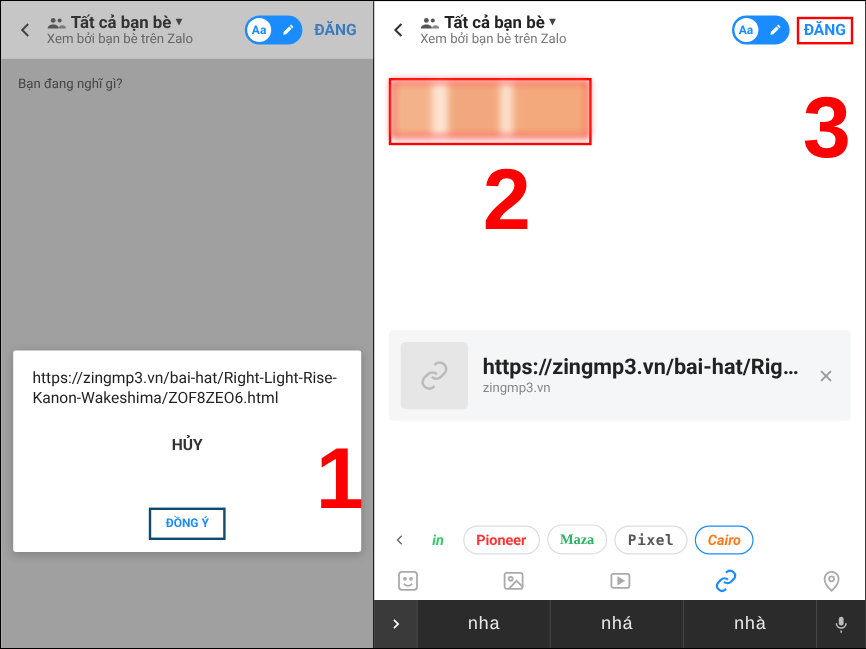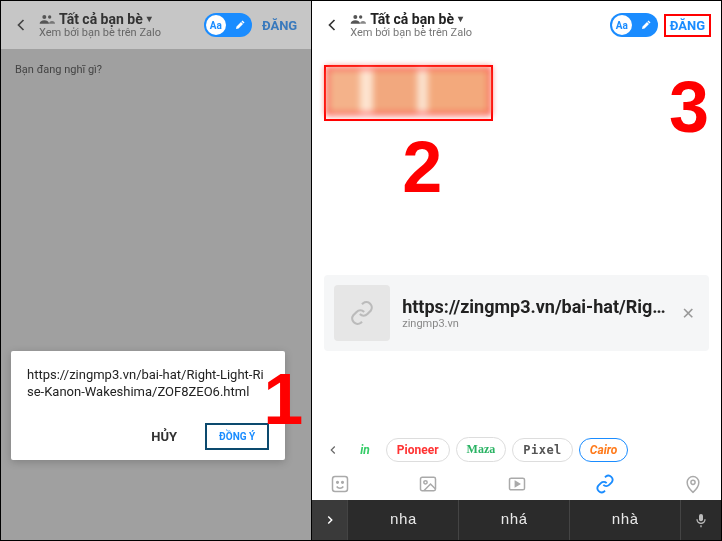--- a/index.html
+++ b/index.html
@@ -51,26 +51,26 @@
 .post-btn { font-size: 13px; font-weight: 700; color: #1a8cff; padding: 2px 4px; }
 .panel-left .post-btn { color: #3a7abd; }
 .panel-right .post-btn { border: 2px solid #ff0000; }
 
 
 .left-content { padding: 14px; }
 .placeholder { color: #444; font-size: 11px; }
 
 
 .dialog {
-  position: absolute; left: 10px; right: 26px; bottom: 80px;
+  position: absolute; left: 10px; right: 10px; bottom: 80px;
   background: #fff; border-radius: 2px; padding: 16px 16px 10px;
   box-shadow: 0 2px 8px rgba(0,0,0,0.2);
 }
 .dialog-text { font-size: 13px; color: #222; line-height: 1.3; word-break: break-all; }
-.dialog-actions { display: flex; justify-content: flex-end; gap: 28px; margin-top: 22px; align-items: center; }
+.dialog-actions { display: flex; justify-content: flex-end; gap: 44px; margin-top: 22px; align-items: center; flex-direction: column; }
 .dialog-cancel { font-size: 13px; font-weight: 700; color: #333; }
 .dialog-confirm { font-size: 10px; font-weight: 700; color: #1a8cff; border: 2px solid #0c4a6e; padding: 6px 12px; }
 
 
 .right-content { flex: 1; padding: 12px; position: relative; }
 .pixelated-box {
   border: 2px solid #ff0000;
   width: 165px; height: 48px;
   background: linear-gradient(90deg,#f4b28a 0 20%,#fde4d0 20% 28%,#f2a87e 28% 55%,#fbe0cc 55% 62%,#f3a97c 62% 100%);
   filter: blur(3px);

